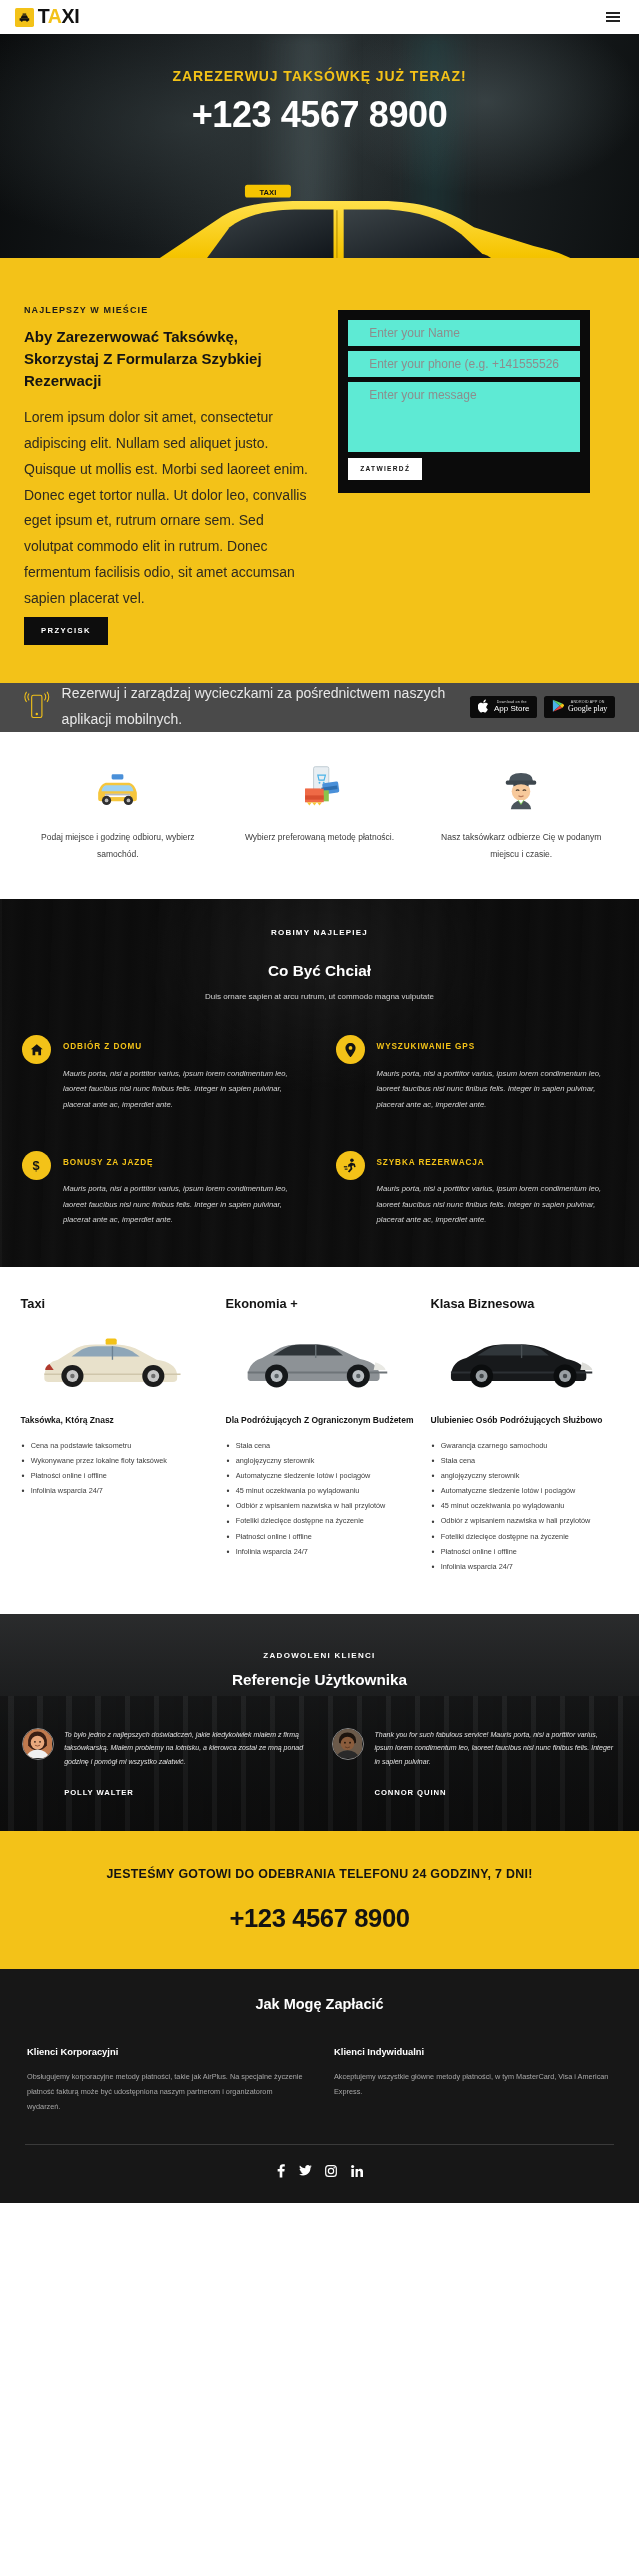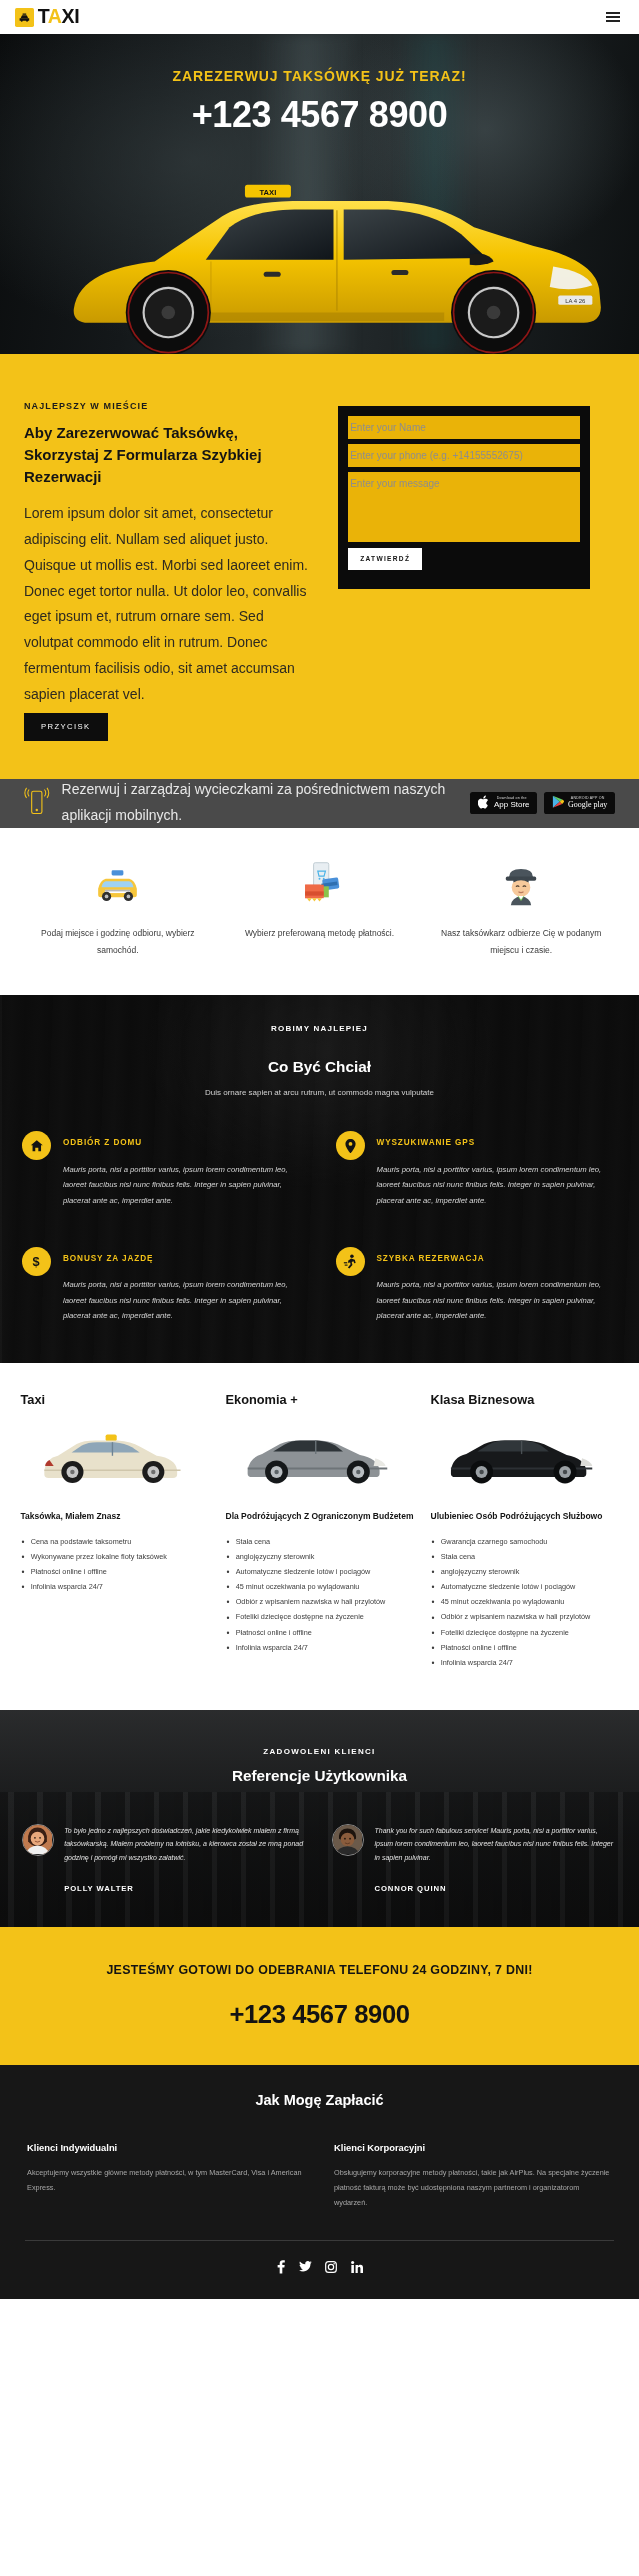--- a/index.html
+++ b/index.html
@@ -31,21 +31,21 @@
     font-size: 19.6px; font-weight: bold; letter-spacing: -0.4px;
     color: #111; line-height: 1;
   }
   .logo-text .y { color: #f3c218; }
   .hamburger { display: flex; flex-direction: column; gap: 2.6px; cursor: pointer; padding: 3.4px; }
   .hamburger span { display: block; width: 14.5px; height: 1.7px; background: #222; }
 
   
   .hero {
     position: relative;
-    height: 320px;
+    height: 224px;
     background:
       radial-gradient(ellipse 60% 80% at 30% 40%, rgba(60,70,72,0.55), rgba(0,0,0,0) 70%),
       radial-gradient(ellipse 35% 60% at 76% 30%, rgba(90,105,108,0.45), rgba(0,0,0,0) 70%),
       linear-gradient(100deg, #0a0c0d 0%, #14181a 25%, #262d2f 50%, #1b2022 72%, #0d1011 100%);
     overflow: hidden;
   }
   .hero .city-blur {
     position:absolute; inset:0;
     background:
       linear-gradient(90deg, rgba(255,255,255,0) 40%, rgba(110,130,133,0.25) 48%, rgba(255,255,255,0) 56%),
@@ -83,33 +83,33 @@
   }
   .booking-title {
     font-size: 15px; font-weight: bold; line-height: 1.45; color: #141414;
     margin-bottom: 13.6px;
   }
   .booking-body {
     font-size: 14px; line-height: 1.85; color: #2e2a20; margin-bottom: 5px;
   }
   .btn-dark {
     display: inline-block; background: #0d0d0d; color: #fff;
-    font-size: 7.7px; font-weight: normal; letter-spacing: 1.4px;
+    font-size: 7.7px; font-weight: bold; letter-spacing: 1.4px;
     padding: 9.4px 17px; border: none; cursor: pointer;
     font-family: "Liberation Sans", sans-serif;
   }
   .form-card {
     background: #0b0b0b; padding: 10.2px; width: 252px; height: 183px;
     align-self: flex-start; margin-top: 5.1px;
   }
   .form-card input, .form-card textarea {
     width: 100%; border: none; outline: none;
     font-family: "Liberation Sans", sans-serif;
-    font-size: 10px; color: #555; background: #eab308;
-    padding: 6px 2px; margin-bottom: 5.1px; display: block;
+    font-size: 12px; color: #555; background: #5eead4;
+    padding: 6px 21px; margin-bottom: 5.1px; display: block;
   }
   .form-card textarea { height: 70px; resize: none; }
   .form-card input::placeholder, .form-card textarea::placeholder { color: #8d8d8d; }
   .btn-submit {
     background: #fff; color: #111; border: none; cursor: pointer;
     font-size: 6.6px; font-weight: bold; letter-spacing: 1.3px;
     padding: 7.7px 12px; font-family: "Liberation Sans", sans-serif;
   }
 
   
@@ -519,21 +519,21 @@
           <path d="M12 52 h160" stroke="#cfc6ab" stroke-width="2"></path>
           <circle cx="45" cy="54" r="13" fill="#1c1c1c"></circle>
             <circle cx="45" cy="54" r="7" fill="#c7c7c7"></circle>
             <circle cx="45" cy="54" r="2.6" fill="#6e6e6e"></circle>
           <circle cx="140" cy="54" r="13" fill="#1c1c1c"></circle>
             <circle cx="140" cy="54" r="7" fill="#c7c7c7"></circle>
             <circle cx="140" cy="54" r="2.6" fill="#6e6e6e"></circle>
           <path d="M18 40 q-5 3-5 7 h10z" fill="#b03a2e"></path>
         </svg>
       </div>
-      <div class="fleet-sub">Taksówka, Miałem Znasz</div>
+      <div class="fleet-sub">Taksówka, Którą Znasz</div>
       <ul class="fleet-list">
         <li>Cena na podstawie taksometru</li>
         <li>Wykonywane przez lokalne floty taksówek</li>
         <li>Płatności online i offline</li>
         <li>Infolinia wsparcia 24/7</li>
       </ul>
     </div>
 
     <div class="fleet-col">
       <div class="fleet-name">Ekonomia +</div>
@@ -647,26 +647,26 @@
 
   <div class="cta">
     <div class="cta-head">JESTEŚMY GOTOWI DO ODEBRANIA TELEFONU 24 GODZINY, 7 DNI!</div>
     <div class="cta-phone">+123 4567 8900</div>
   </div>
 
   <div class="pay">
     <div class="pay-title">Jak Mogę Zapłacić</div>
     <div class="pay-grid">
       <div class="pay-col">
+        <div class="pay-h">Klienci Korporacyjni</div>
+        <div class="pay-b">Obsługujemy korporacyjne metody płatności, takie jak AirPlus. Na specjalne życzenie płatność fakturą może być udostępniona naszym partnerom i organizatorom wydarzeń.</div>
+      </div>
+      <div class="pay-col">
         <div class="pay-h">Klienci Indywidualni</div>
         <div class="pay-b">Akceptujemy wszystkie główne metody płatności, w tym MasterCard, Visa i American Express.</div>
-      </div>
-      <div class="pay-col">
-        <div class="pay-h">Klienci Korporacyjni</div>
-        <div class="pay-b">Obsługujemy korporacyjne metody płatności, takie jak AirPlus. Na specjalne życzenie płatność fakturą może być udostępniona naszym partnerom i organizatorom wydarzeń.</div>
       </div>
     </div>
     <div class="pay-rule"></div>
     <div class="social">
       <span>
         <svg width="9.4" height="13.6" viewBox="0 0 11 16">
             <path d="M7.4 16V8.8h2.4l.4-2.8H7.4V4.2c0-.8.2-1.3 1.4-1.3h1.5V.4C10 .3 9.1.2 8 .2 5.8.2 4.3 1.5 4.3 4v2H1.9v2.8h2.4V16z" fill="#fff"></path>
           </svg>
       </span>
       <span>

